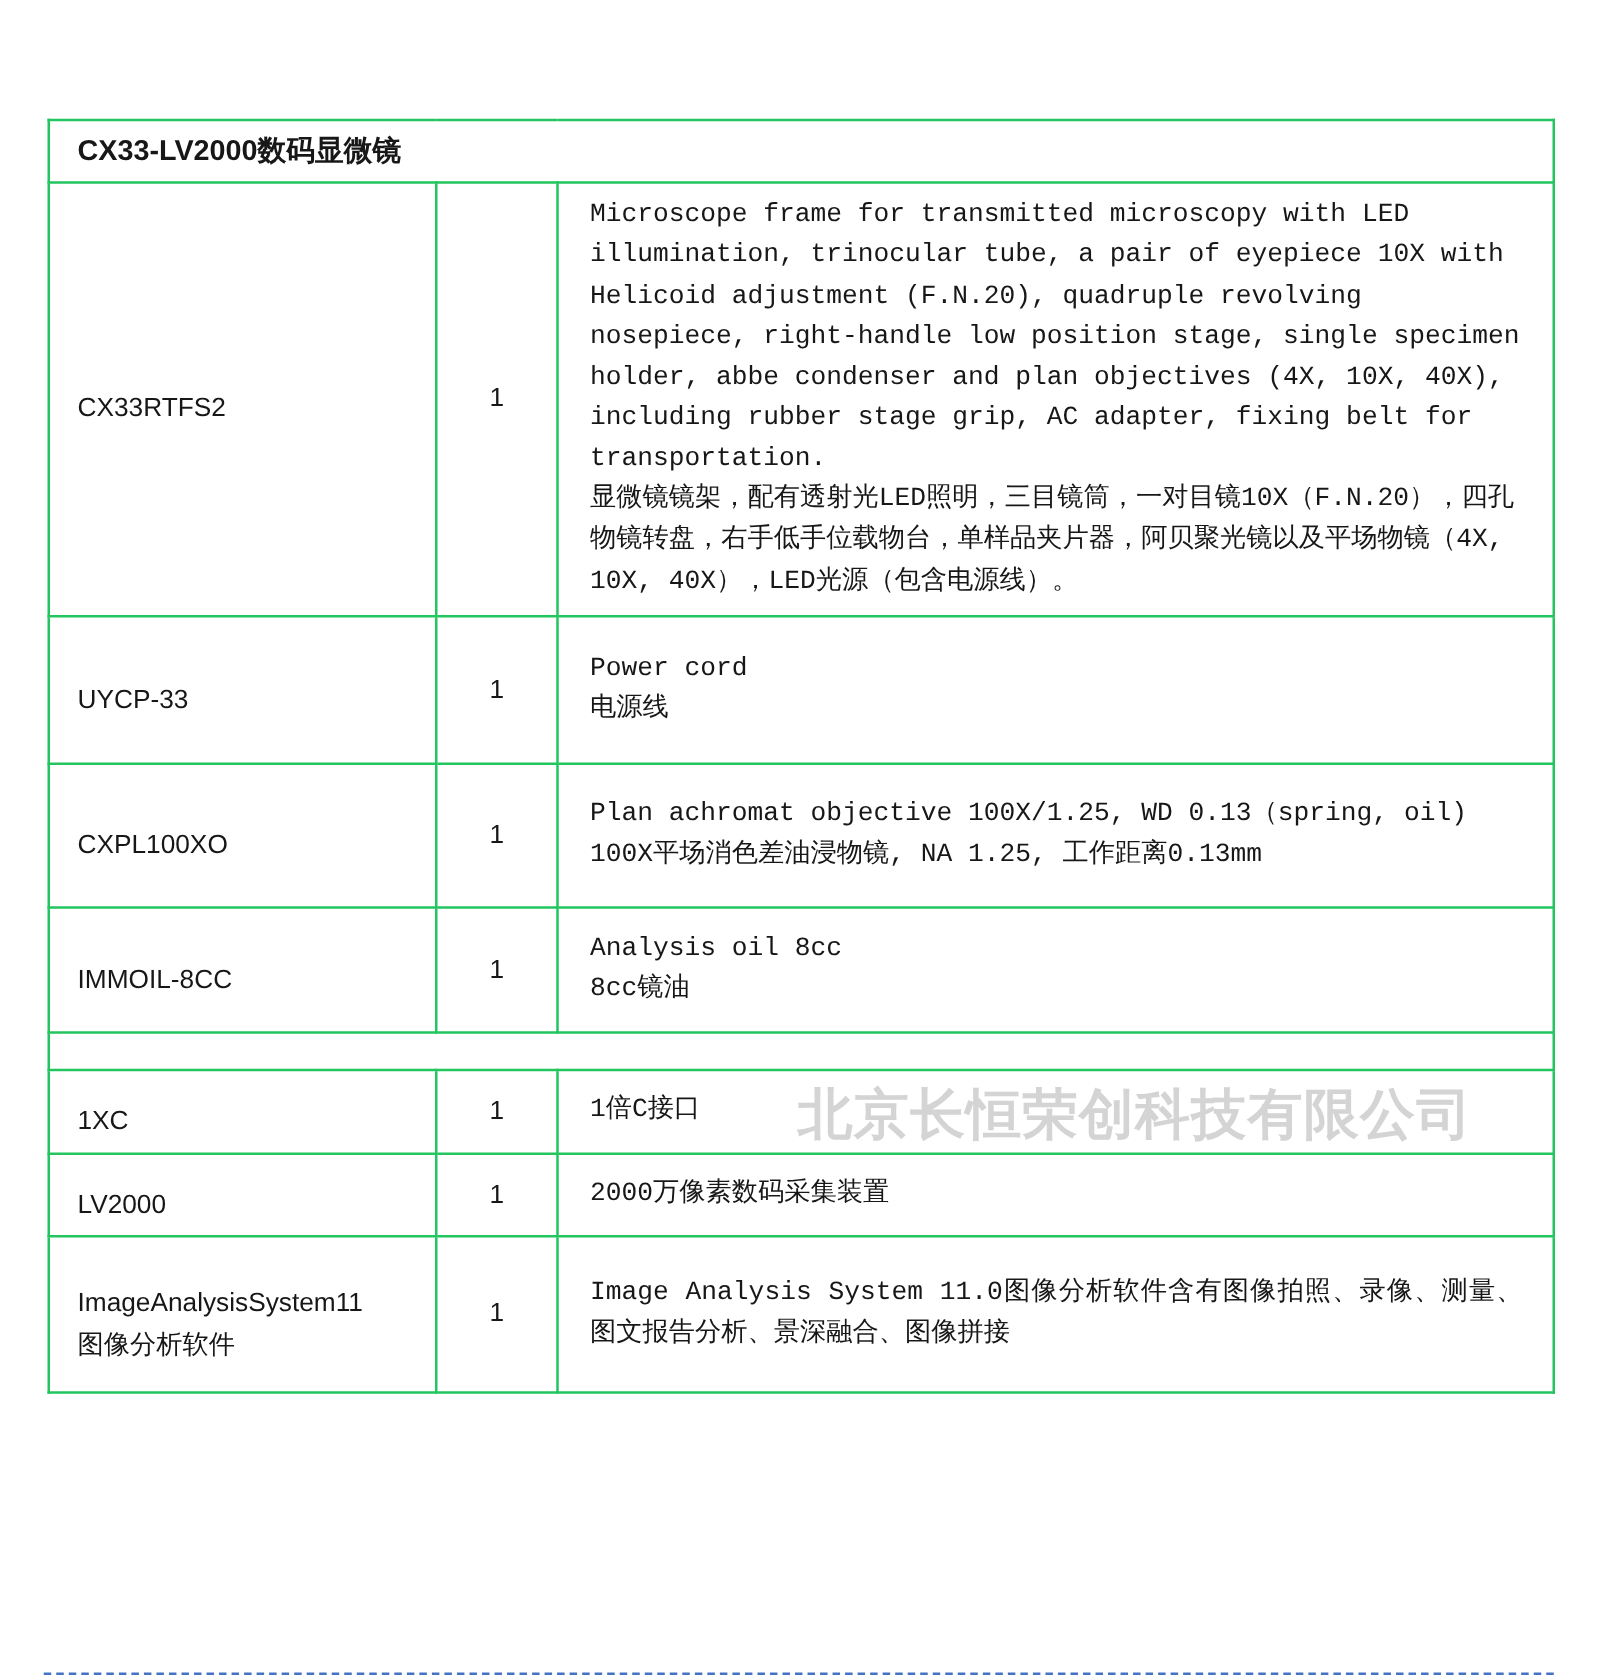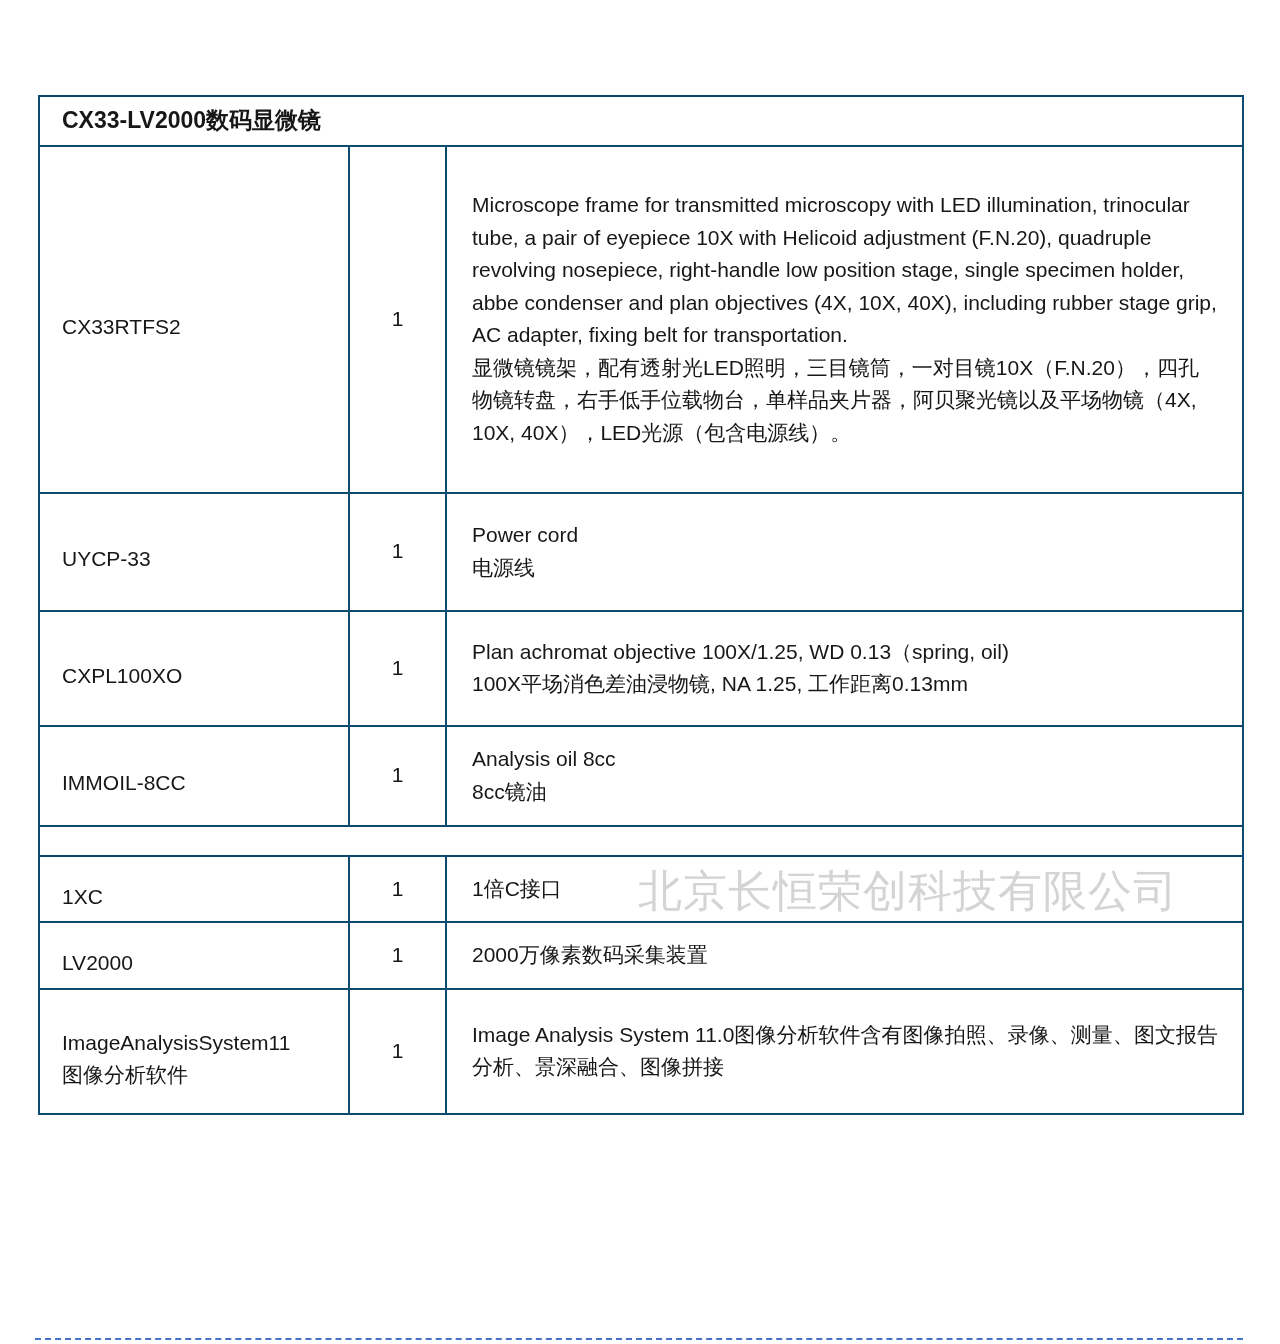--- a/index.html
+++ b/index.html
@@ -18,29 +18,29 @@
   }
   table.spec {
     position: absolute;
     left: 38px;
     top: 95px;
     width: 1204px;
     border-collapse: collapse;
     table-layout: fixed;
   }
   table.spec td {
-    border: 2px solid #0c4a6e;
+    border: 2px solid #22c55e;
     vertical-align: middle;
     font-size: 21px;
     line-height: 1.55;
     color: #171717;
   }
   td.model { padding: 24px 8px 8px 22px; }
   td.qty   { text-align: center; }
-  td.desc  { padding: 10px 24px 10px 25px; white-space: pre-line; }
+  td.desc  { padding: 10px 24px 10px 25px; white-space: pre-line; font-family: Liberation Mono, monospace; }
   td.desc.justify { text-align: justify; white-space: normal; margin-top: 29px; }
   tr.hdr td {
     font-weight: bold;
     font-size: 23px;
     padding: 6px 8px 6px 22px;
     height: 45px;
   }
   tr.r1 td { height: 347px; }
   tr.r2 td { height: 118px; }
   tr.r3 td { height: 115px; }
@@ -48,21 +48,21 @@
   tr.r5 td { height: 100px; }
   tr.gap td { height: 30px; padding: 0; }
   tr.r6 td { height: 66px; }
   tr.r7 td { height: 53px; }
   tr.r8 td { height: 125px; }
   .wm {
     position: absolute;
     pointer-events: none;
     white-space: nowrap;
     z-index: 5;
-    font-weight: 400;
+    font-weight: 700;
     text-align: right;
   }
   .wm-company {
     left: 638px;
     top: 862px;
     font-size: 44px;
     letter-spacing: 1px;
     color: rgba(160,160,160,0.45);
   }
   .wm-url {

